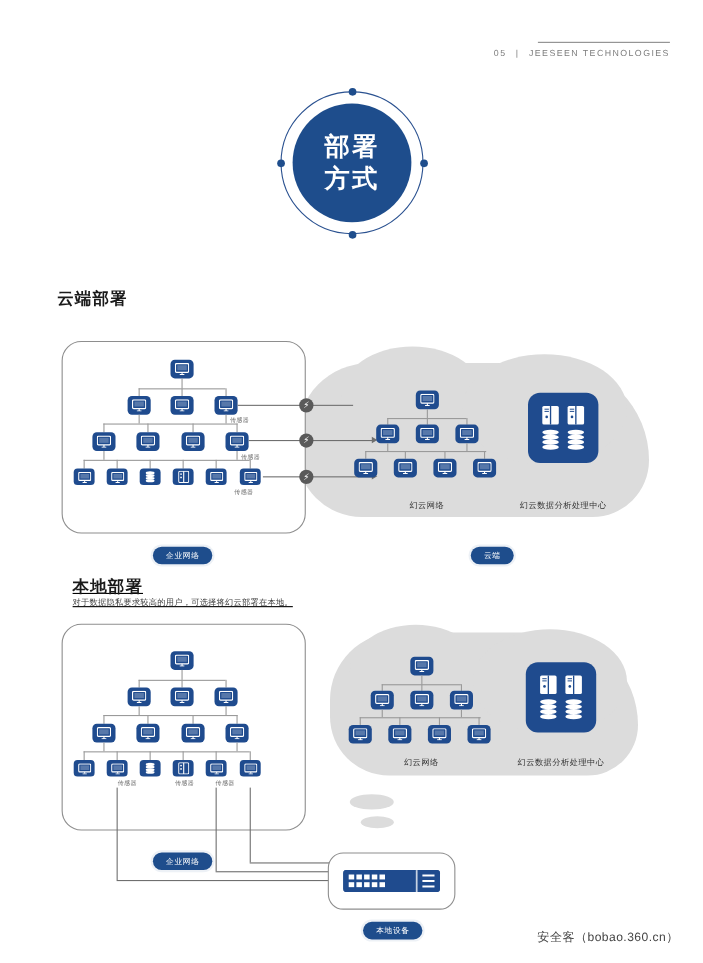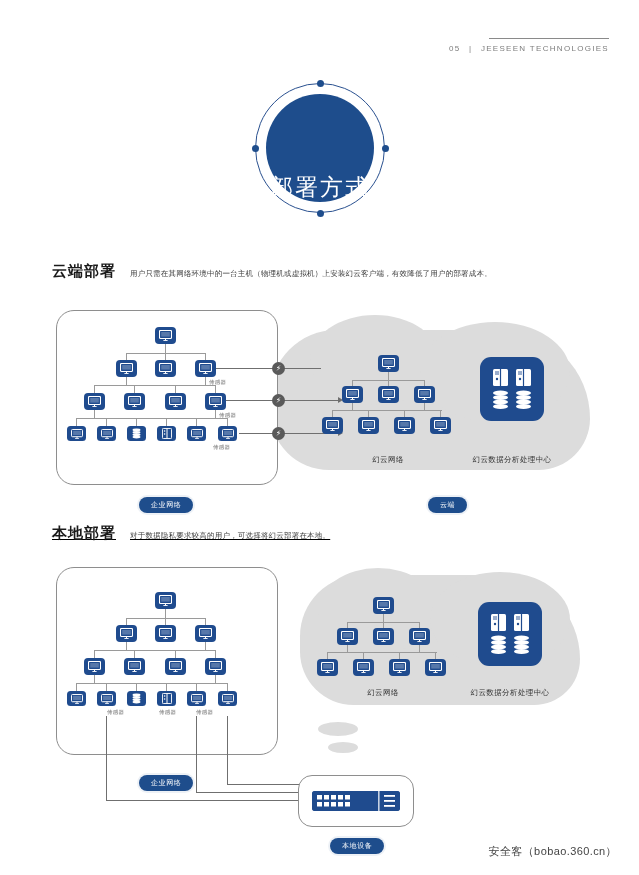--- a/index.html
+++ b/index.html
@@ -37,28 +37,28 @@
     background: #1e4d8c; border-radius: 50%;
   }
   .ring-dot.top { top: -3.5px; left: 50%; margin-left: -3.5px; }
   .ring-dot.bottom { bottom: -3.5px; left: 50%; margin-left: -3.5px; }
   .ring-dot.left { left: -3.5px; top: 50%; margin-top: -3.5px; }
   .ring-dot.right { right: -3.5px; top: 50%; margin-top: -3.5px; }
   .title-circle {
     position: absolute; left: 11px; top: 11px;
     width: 108px; height: 108px; border-radius: 50%;
     background: #1e4d8c;
-    display: flex; 
-    align-items: flex-end; justify-content: center;
-    color: #ffffff; font-size: 23px; font-weight: normal;
+    display: flex; flex-direction: column;
+    align-items: center; justify-content: center;
+    color: #ffffff; font-size: 23px; font-weight: bold;
     letter-spacing: 2px; line-height: 1.28;
   }
 
   
-  .section-head { position: absolute; display: flex; align-items: baseline; }
+  .section-head { position: absolute; display: flex; align-items: baseline; flex-direction: column; }
   .section-head .sh-title {
     font-size: 15px; font-weight: bold; color: #1a1a1a; letter-spacing: 1px;
   }
   .section-head .sh-desc {
     font-size: 7.5px; color: #3c3c3c; margin-left: 14px; letter-spacing: .2px;
   }
   #sec1-head { left: 52px; top: 262px; }
   #sec2-head { left: 52px; top: 524px; text-decoration: underline; }
 
   
@@ -161,21 +161,20 @@
   <div class="ring-dot left"></div>
   <div class="ring-dot right"></div>
   <div class="title-circle">
     <span>部署</span>
     <span>方式</span>
   </div>
 </div>
 
 <div class="section-head" id="sec1-head">
   <span class="sh-title">云端部署</span>
-  <span class="sh-desc">用户只需在其网络环境中的一台主机（物理机或虚拟机）上安装幻云客户端，有效降低了用户的部署成本。</span>
 </div>
 
 <div class="diagram" id="diagram1" style="left:0;top:0;width:639px;height:520px;">
 
   <div class="cloud-blob" style="left:270px;top:330px;width:320px;height:140px;border-radius:90px 120px 70px 80px;"></div>
   <div class="cloud-blob" style="left:310px;top:315px;width:130px;height:90px;"></div>
   <div class="cloud-blob" style="left:420px;top:322px;width:150px;height:100px;"></div>
 
   <div class="ent-box" style="left:56px;top:310px;width:222px;height:175px;"></div>
 

